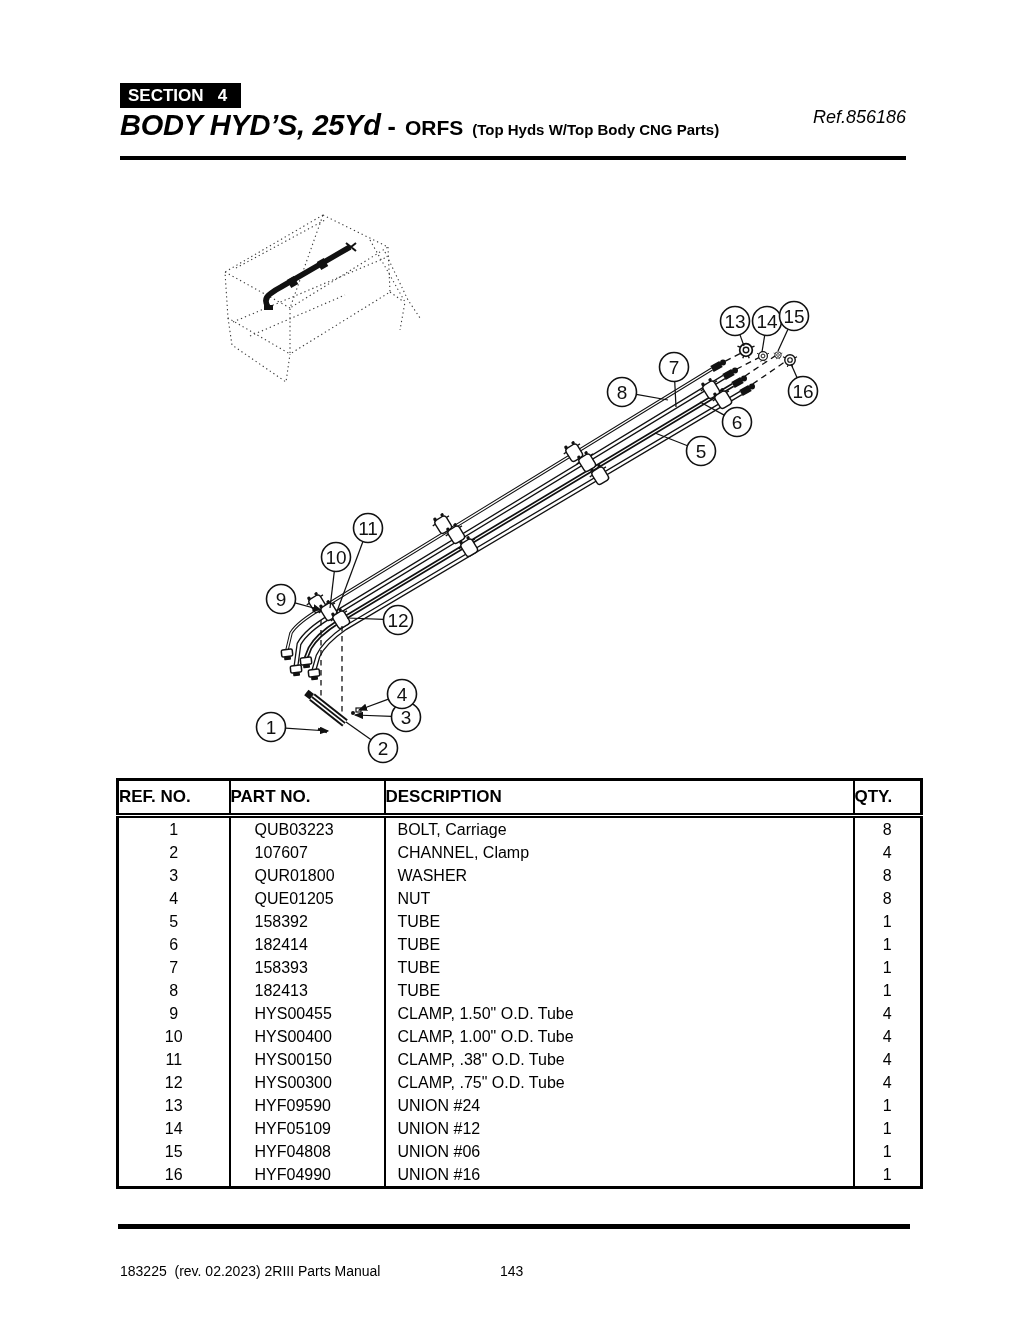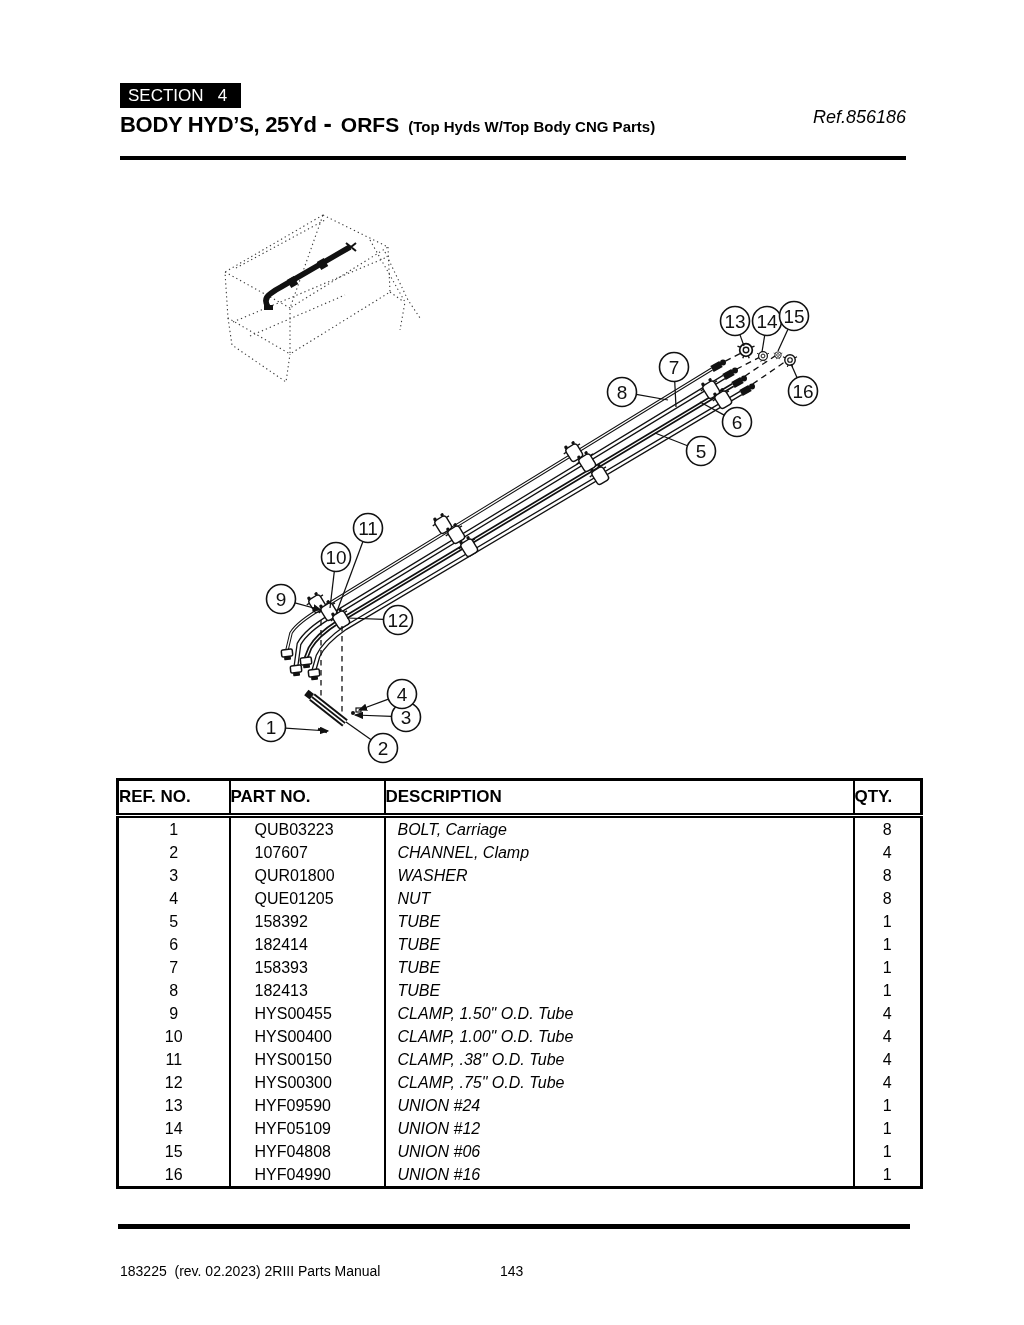--- a/index.html
+++ b/index.html
@@ -1,38 +1,38 @@
 <!DOCTYPE html>
 <html><head>
 <meta charset="utf-8">
 <style>
   html,body{margin:0;padding:0;background:#e8e8e8;}
   .page{position:relative;width:1024px;height:1325px;background:#ffffff;
         font-family:"Liberation Sans",sans-serif;color:#000;overflow:hidden;margin:0 auto;}
   .section-box{position:absolute;left:120px;top:83px;background:#000;color:#fff;
-        font-weight:normal;font-size:17px;line-height:25px;padding:0 14px 0 8px;white-space:pre;}
+        font-weight:bold;font-size:17px;line-height:25px;padding:0 14px 0 8px;white-space:pre;}
   .title-row{position:absolute;left:120px;top:109px;width:786px;display:flex;align-items:baseline;}
-  .title-main{font-size:22px;font-weight:bold;letter-spacing:-0.3px;white-space:pre;}
+  .title-main{font-size:29px;font-weight:bold;letter-spacing:-0.3px;white-space:pre;font-style:italic;}
   .title-dash{font-size:25px;font-weight:bold;margin:0 9px 0 7px;}
   .title-orfs{font-size:21px;font-weight:bold;margin-right:9px;}
   .title-paren{font-size:15px;font-weight:bold;}
   .title-ref{margin-left:auto;font-style:italic;font-size:18px;align-self:flex-start;position:relative;top:-2px;}
   .rule-top{position:absolute;left:120px;top:156px;width:786px;height:4px;background:#000;}
   .rule-bottom{position:absolute;left:118px;top:1224px;width:792px;height:5px;background:#000;}
   svg.diagram{position:absolute;left:0;top:0;width:1024px;height:1325px;font-family:"Liberation Sans",sans-serif;}
   table.parts{position:absolute;left:116px;top:778px;width:804px;border-collapse:collapse;
         table-layout:fixed;border:3px solid #000;}
   table.parts th{font-size:17px;font-weight:bold;height:32px;border-bottom:5px double #000;
         border-left:2px solid #000;text-align:left;padding:0;}
   table.parts th:first-child{border-left:none;}
   table.parts td{font-size:16px;height:23px;padding:0;border-left:2px solid #000;line-height:23px;}
   table.parts td:first-child{border-left:none;}
   table.parts td.c0{text-align:center;}
   table.parts td.c1{padding-left:24px;}
-  table.parts td.c2{padding-left:12px;font-style:italic;}
+  table.parts td.c2{padding-left:12px;}
   table.parts td.c3{text-align:center;}
   .footer-left{position:absolute;left:120px;top:1263px;font-size:14px;white-space:pre;}
   .footer-page{position:absolute;left:500px;top:1263px;font-size:14px;}
 </style>
 </head>
 <body>
 
 <div class="page">
 
   <div class="section-box">SECTION   4</div>

